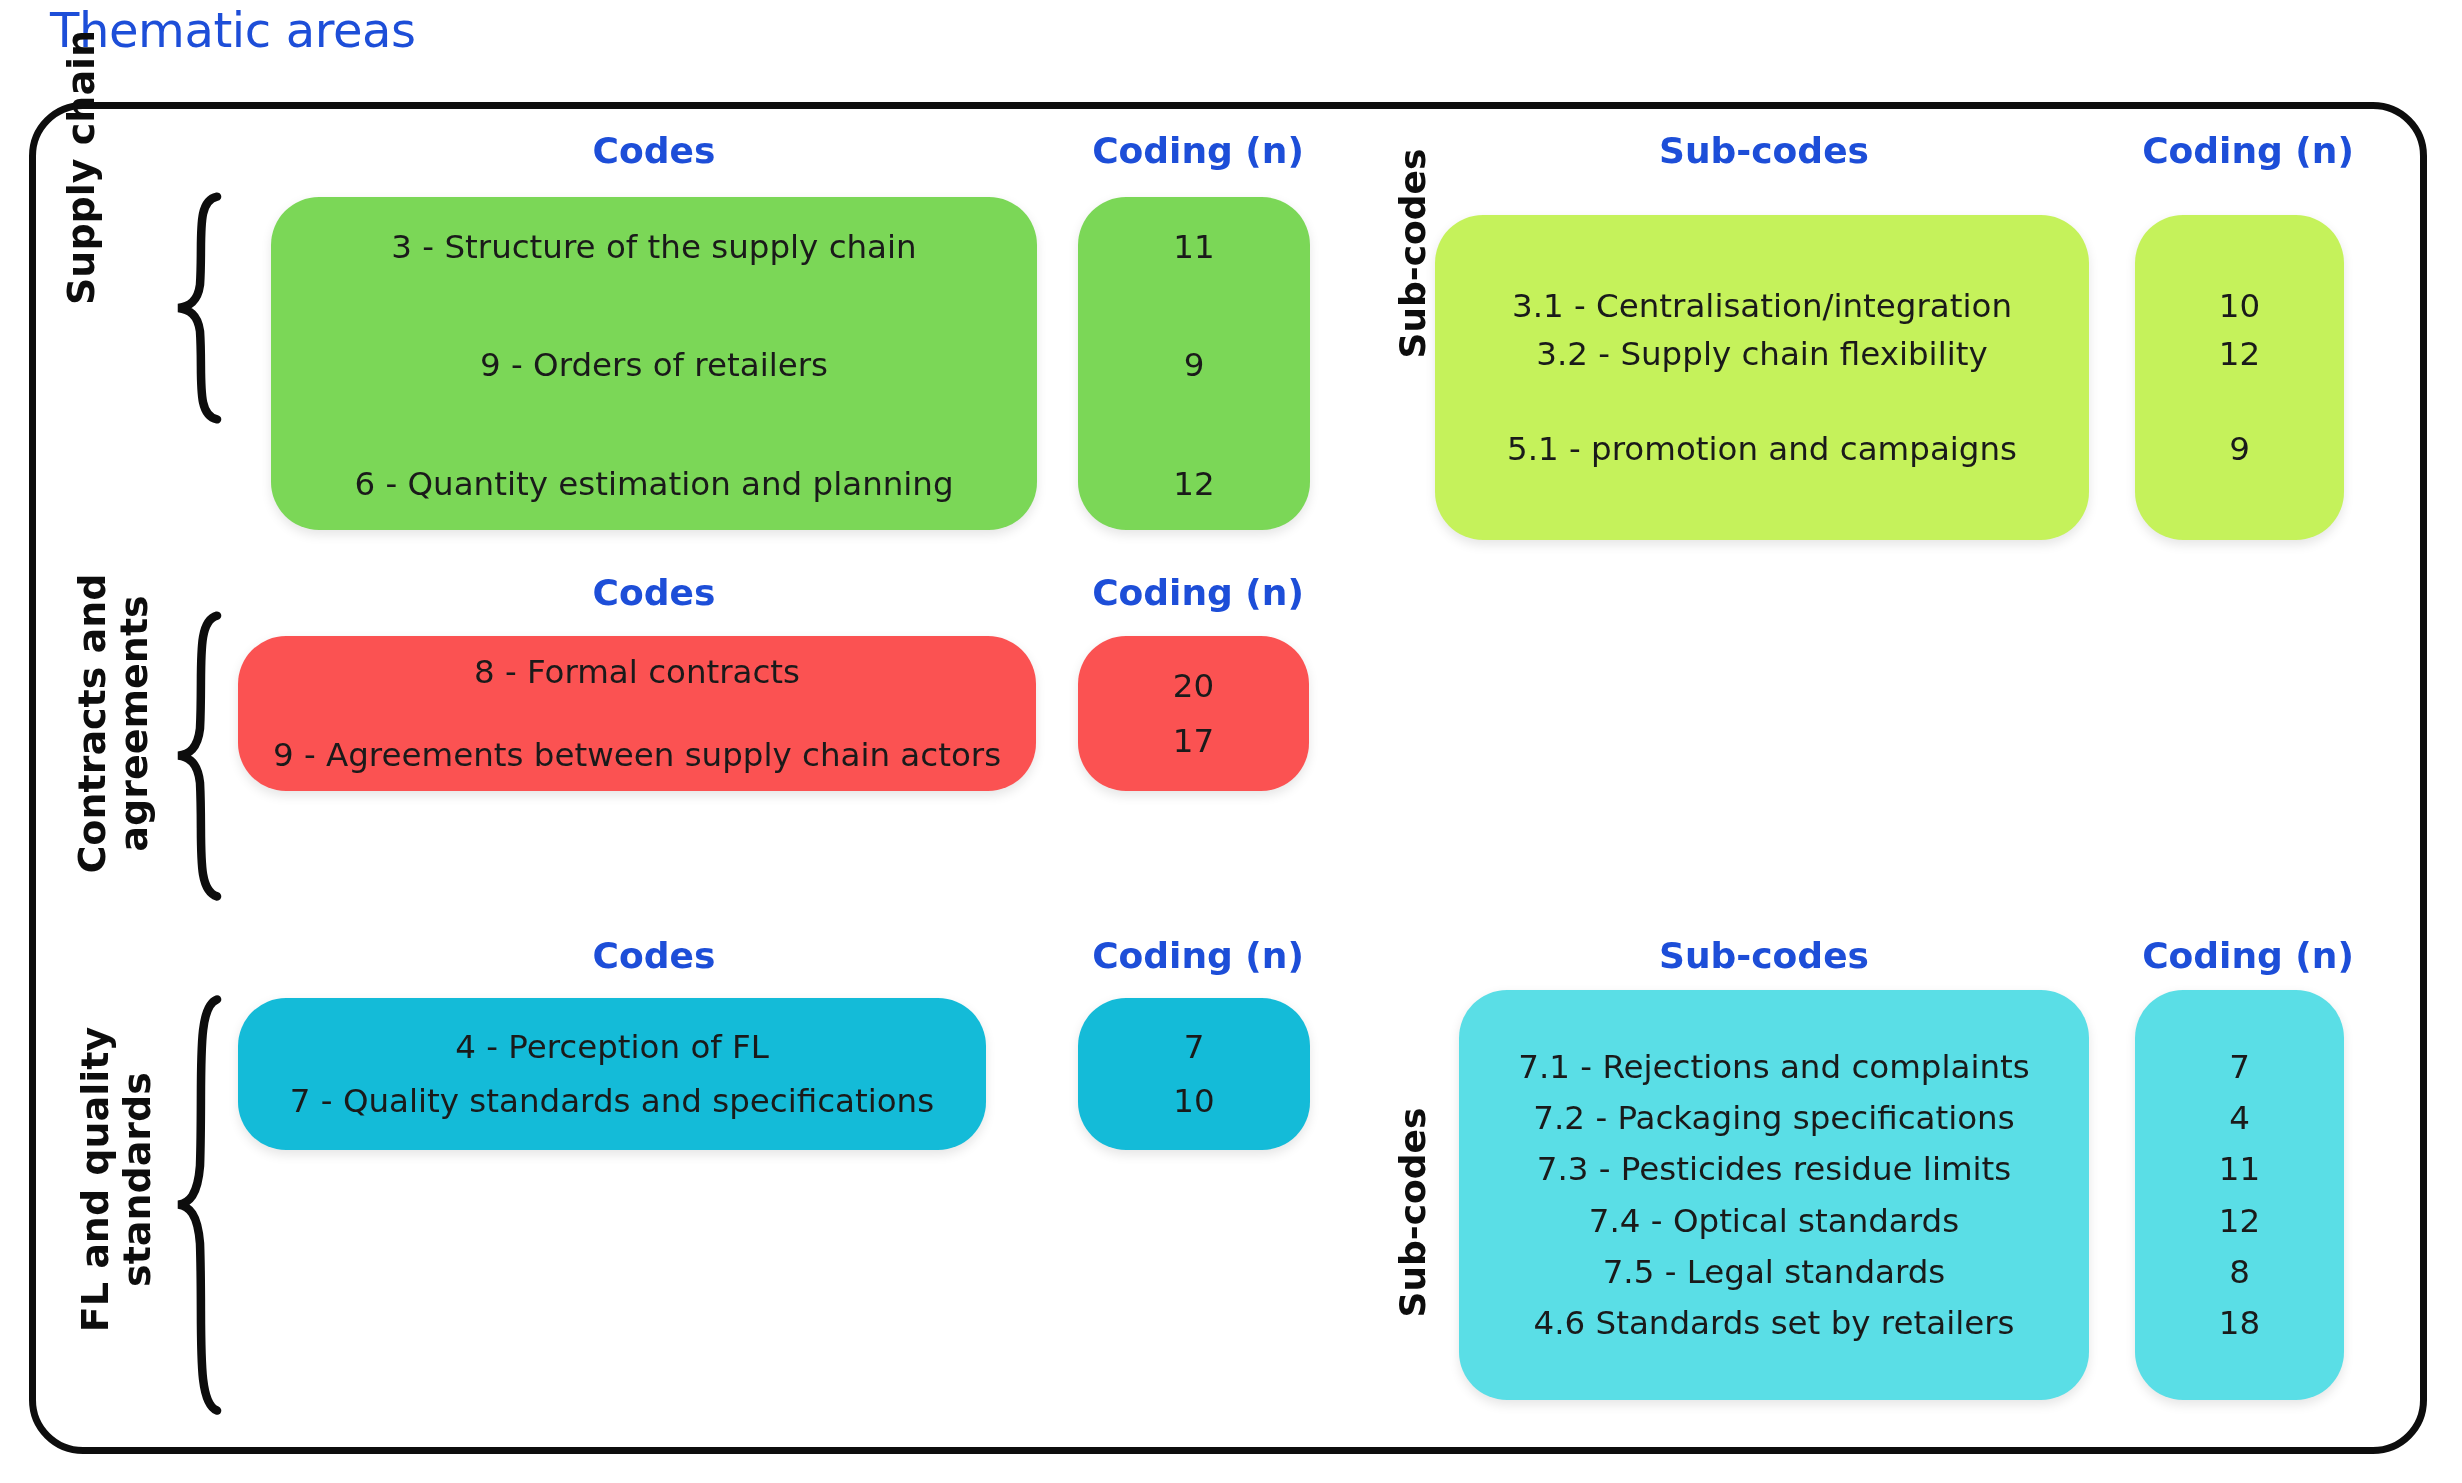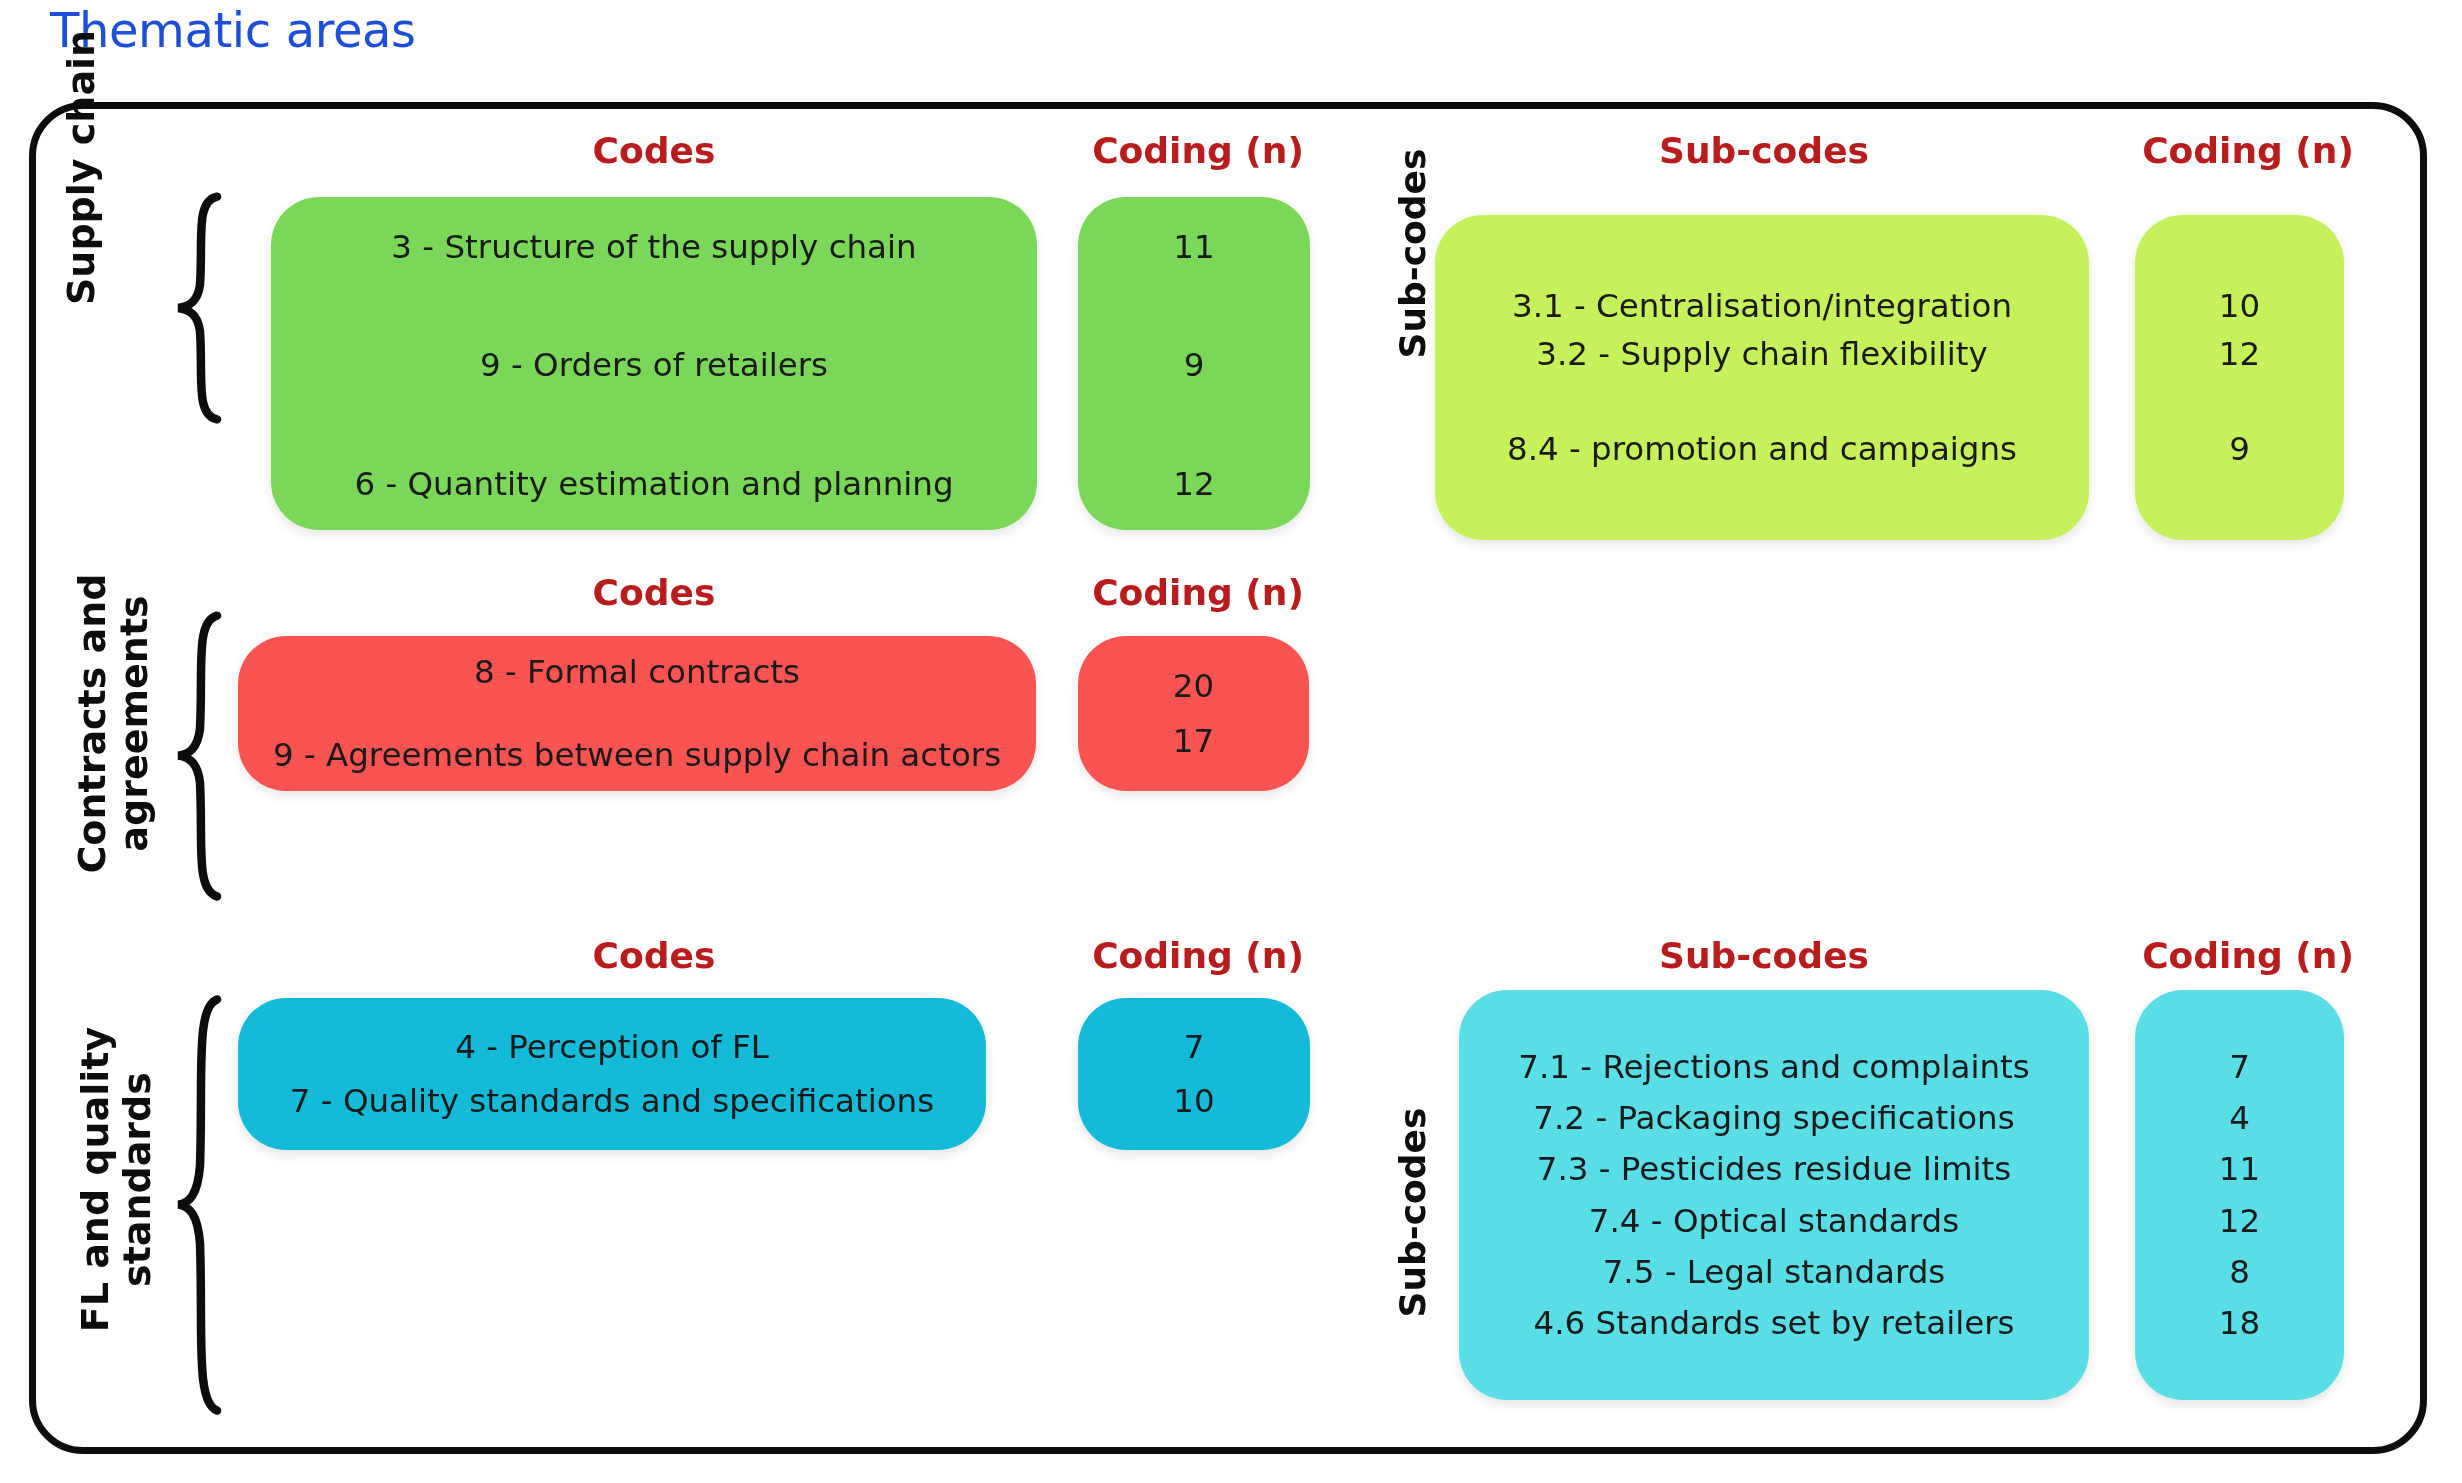--- a/index.html
+++ b/index.html
@@ -58,21 +58,21 @@
   
   .brace {
     position: absolute;
   }
 
   
   .col-header {
     position: absolute;
     font-size: 36px;
     font-weight: 700;
-    color: #b91c1c;
+    color: #1d4ed8;
     text-align: center;
     white-space: nowrap;
     font-family: "DejaVu Sans", sans-serif;
   }
 
   
   .box {
     position: absolute;
     border-radius: 48px;
     box-sizing: border-box;
@@ -143,21 +143,21 @@
   <div class="num-item">11</div>
   <div class="num-item">9</div>
   <div class="num-item">12</div>
 </div>
 
 <div class="side-label" style="left:1300px; top:232px; width:224px; height:43px; line-height:43px;">Sub-codes</div>
 
 <div class="box center-stack" style="left:1435px; top:215px; width:654px; height:325px; background:#C5F25B; padding:0 17px;">
   <div class="box-item" style="margin-bottom:14px;">3.1 - Centralisation/integration</div>
   <div class="box-item" style="margin-bottom:60px;">3.2 - Supply chain flexibility</div>
-  <div class="box-item">8.4 - promotion and campaigns</div>
+  <div class="box-item">5.1 - promotion and campaigns</div>
 </div>
 
 <div class="box center-stack" style="left:2135px; top:215px; width:209px; height:325px; background:#C5F25B;">
   <div class="num-item" style="margin-bottom:14px;">10</div>
   <div class="num-item" style="margin-bottom:60px;">12</div>
   <div class="num-item">9</div>
 </div>
 
 <div class="theme-label two-line" style="left:-43px; top:673px; width:313px; height:101px; display:flex; align-items:center; justify-content:center;">Contracts and agreements</div>
 

